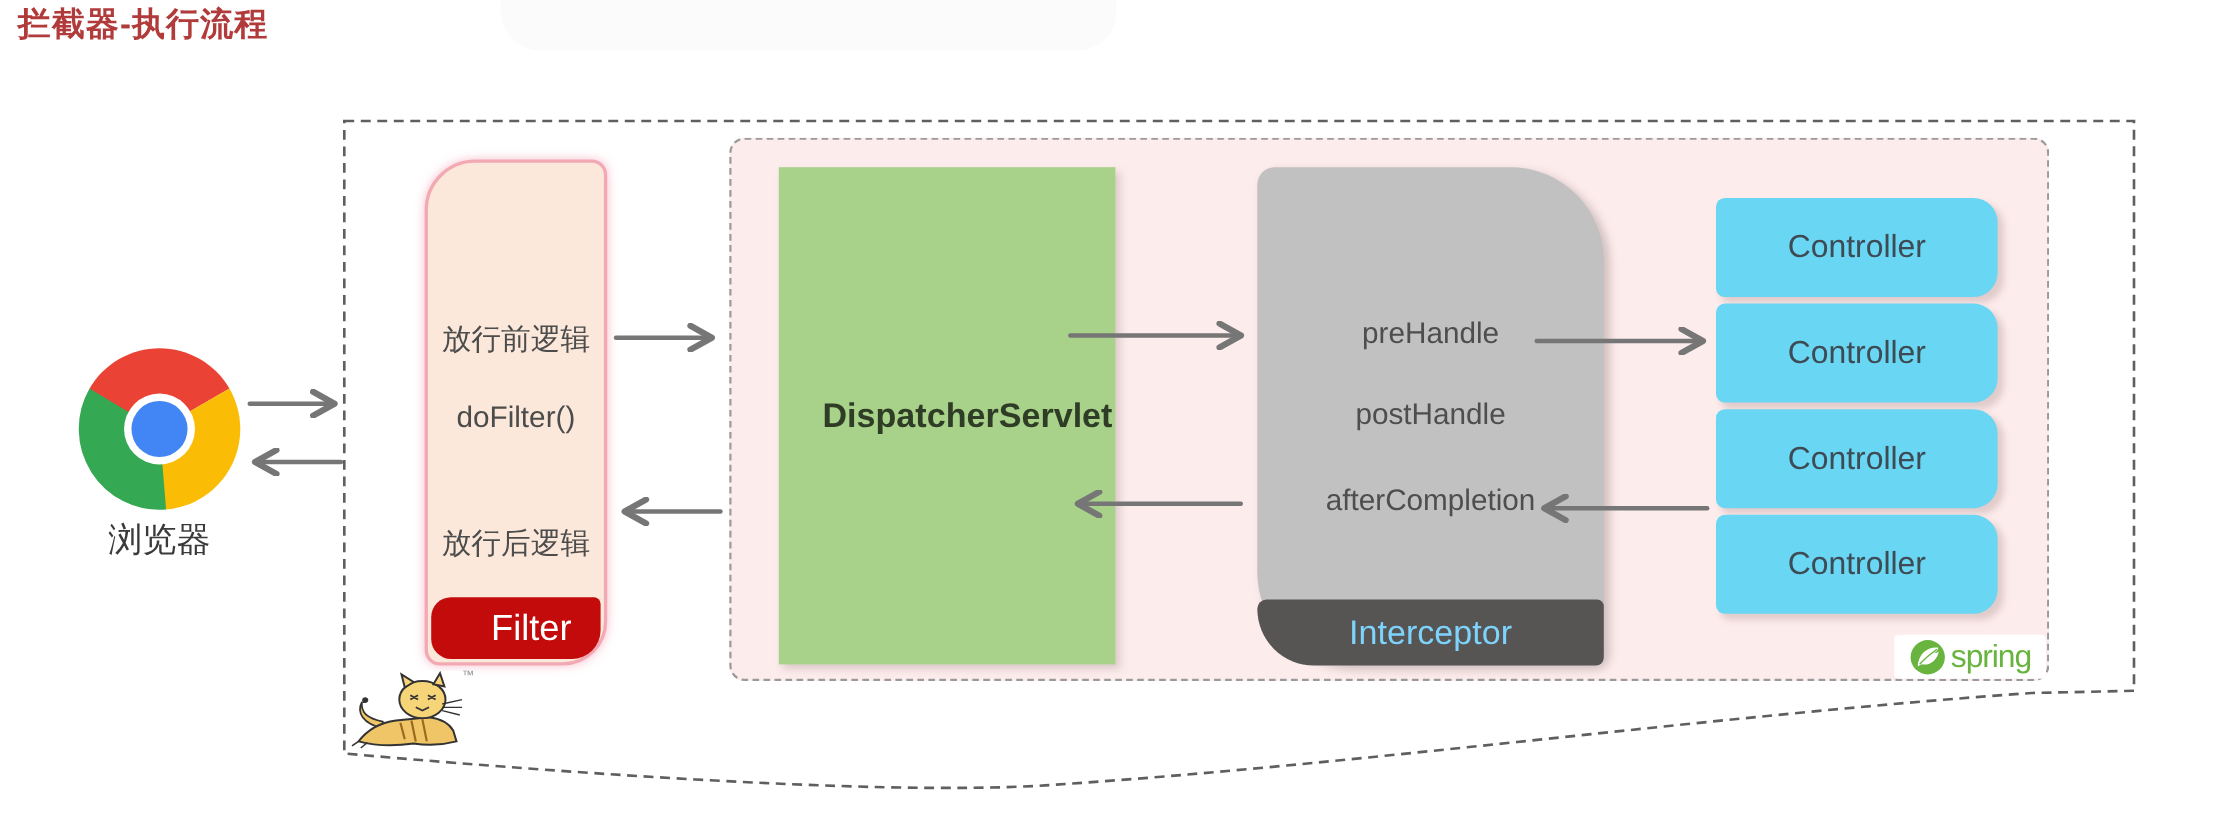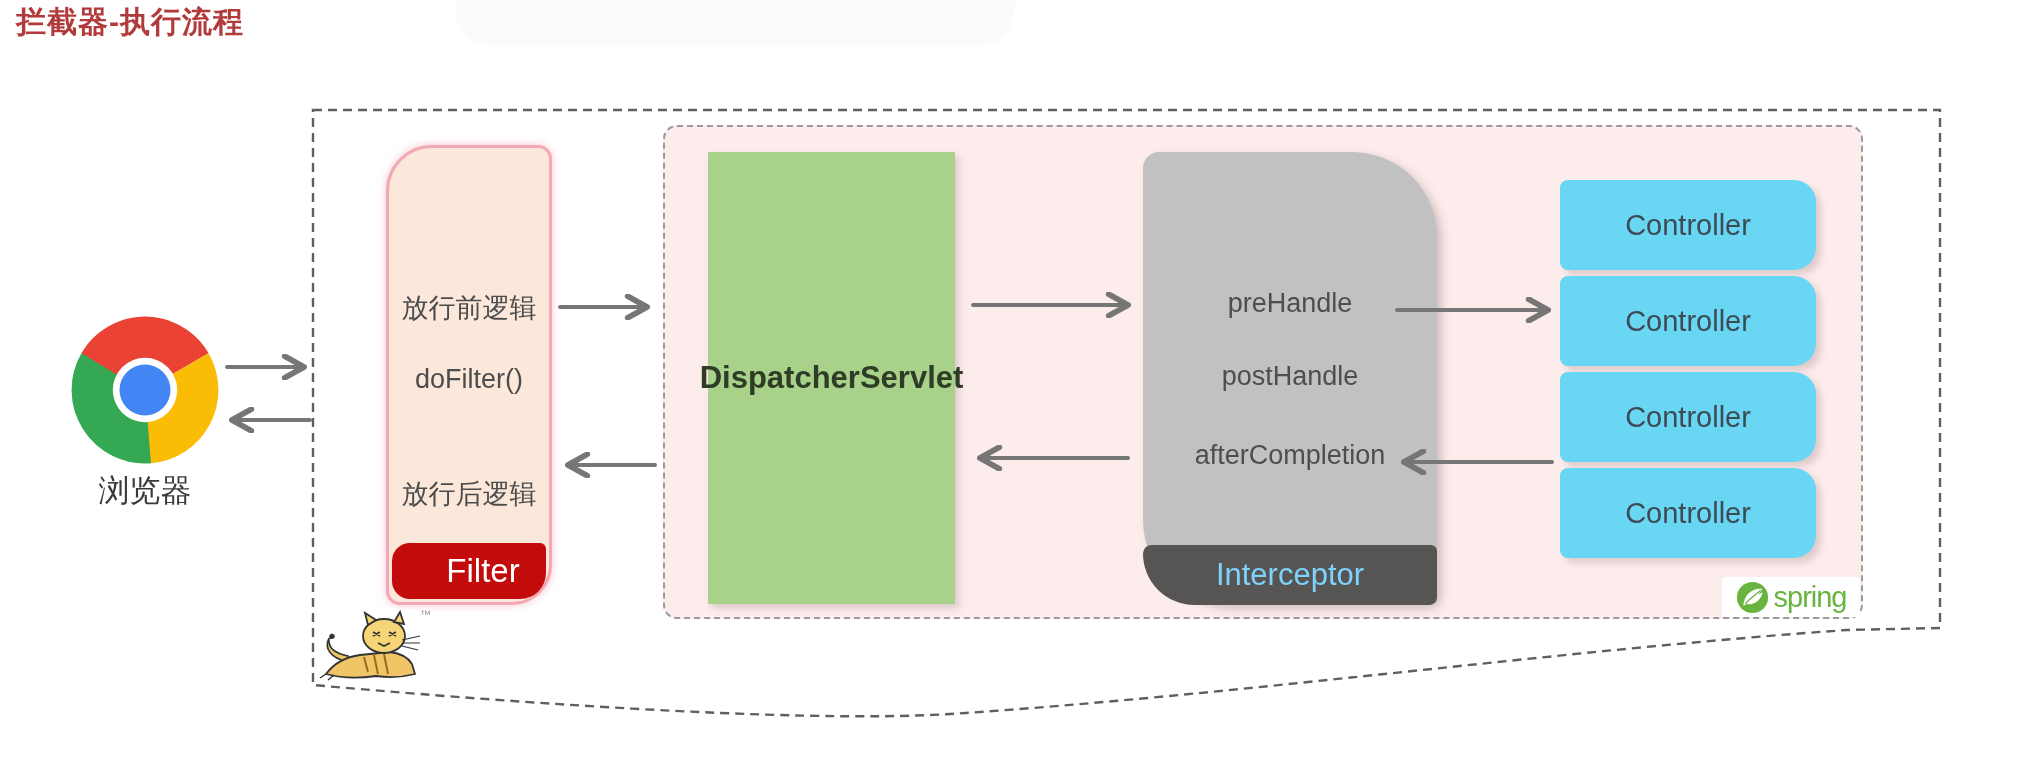--- a/index.html
+++ b/index.html
@@ -32,29 +32,29 @@
               box-shadow:0 0 9px rgba(242,150,170,0.55);}
   .filter-step{position:absolute;left:0;width:100%;text-align:center;font-size:27px;color:#4c4c4c;}
   #filter-step-0{top:98px;margin-top:44px;}
   #filter-step-1{top:216px;}
   #filter-step-2{top:328px;}
   #filter-label{position:absolute;left:3px;right:3px;bottom:3px;height:56px;background:#c40b0b;
                 border-radius:18px 6px 26px 18px;display:flex;align-items:center;justify-content:center;
                 color:#ffffff;font-size:33px;padding-left:28px;}
 
   
-  #dispatcher-box{left:708px;top:152px;width:247px;height:452px;background:#a8d189;
+  #dispatcher-box{left:708px;top:152px;width:269px;height:452px;background:#a8d189;
                   display:flex;align-items:center;justify-content:center;
-                  box-shadow:4px 4px 7px rgba(160,140,140,0.35);}
+                  box-shadow:4px 4px 7px rgba(160,140,140,0.35);padding-left:37px;}
   #dispatcher-box span{font-size:31px;font-weight:bold;color:#2f3d27;}
 
   
-  #interceptor-box{left:1143px;top:152px;width:294px;height:453px;background:#c2c1c1;
+  #interceptor-box{left:1143px;top:152px;width:271px;height:453px;background:#c2c1c1;
                    border-radius:16px 85px 14px 85px;
-                   box-shadow:5px 4px 8px rgba(160,140,140,0.45);}
+                   box-shadow:5px 4px 8px rgba(160,140,140,0.45);padding-left:44px;}
   .interceptor-method{position:absolute;left:0;width:100%;text-align:center;font-size:27px;color:#4e4e4e;}
   #interceptor-method-0{top:136px;}
   #interceptor-method-1{top:209px;}
   #interceptor-method-2{top:288px;}
   #interceptor-label{position:absolute;left:0;right:0;bottom:0;height:60px;background:#575454;
                      border-radius:14px 10px 12px 85px;display:flex;align-items:center;justify-content:center;
                      color:#7dd3fc;font-size:31px;}
 
   
   .controller{left:1560px;width:256px;height:90px;background:#69d6f3;

